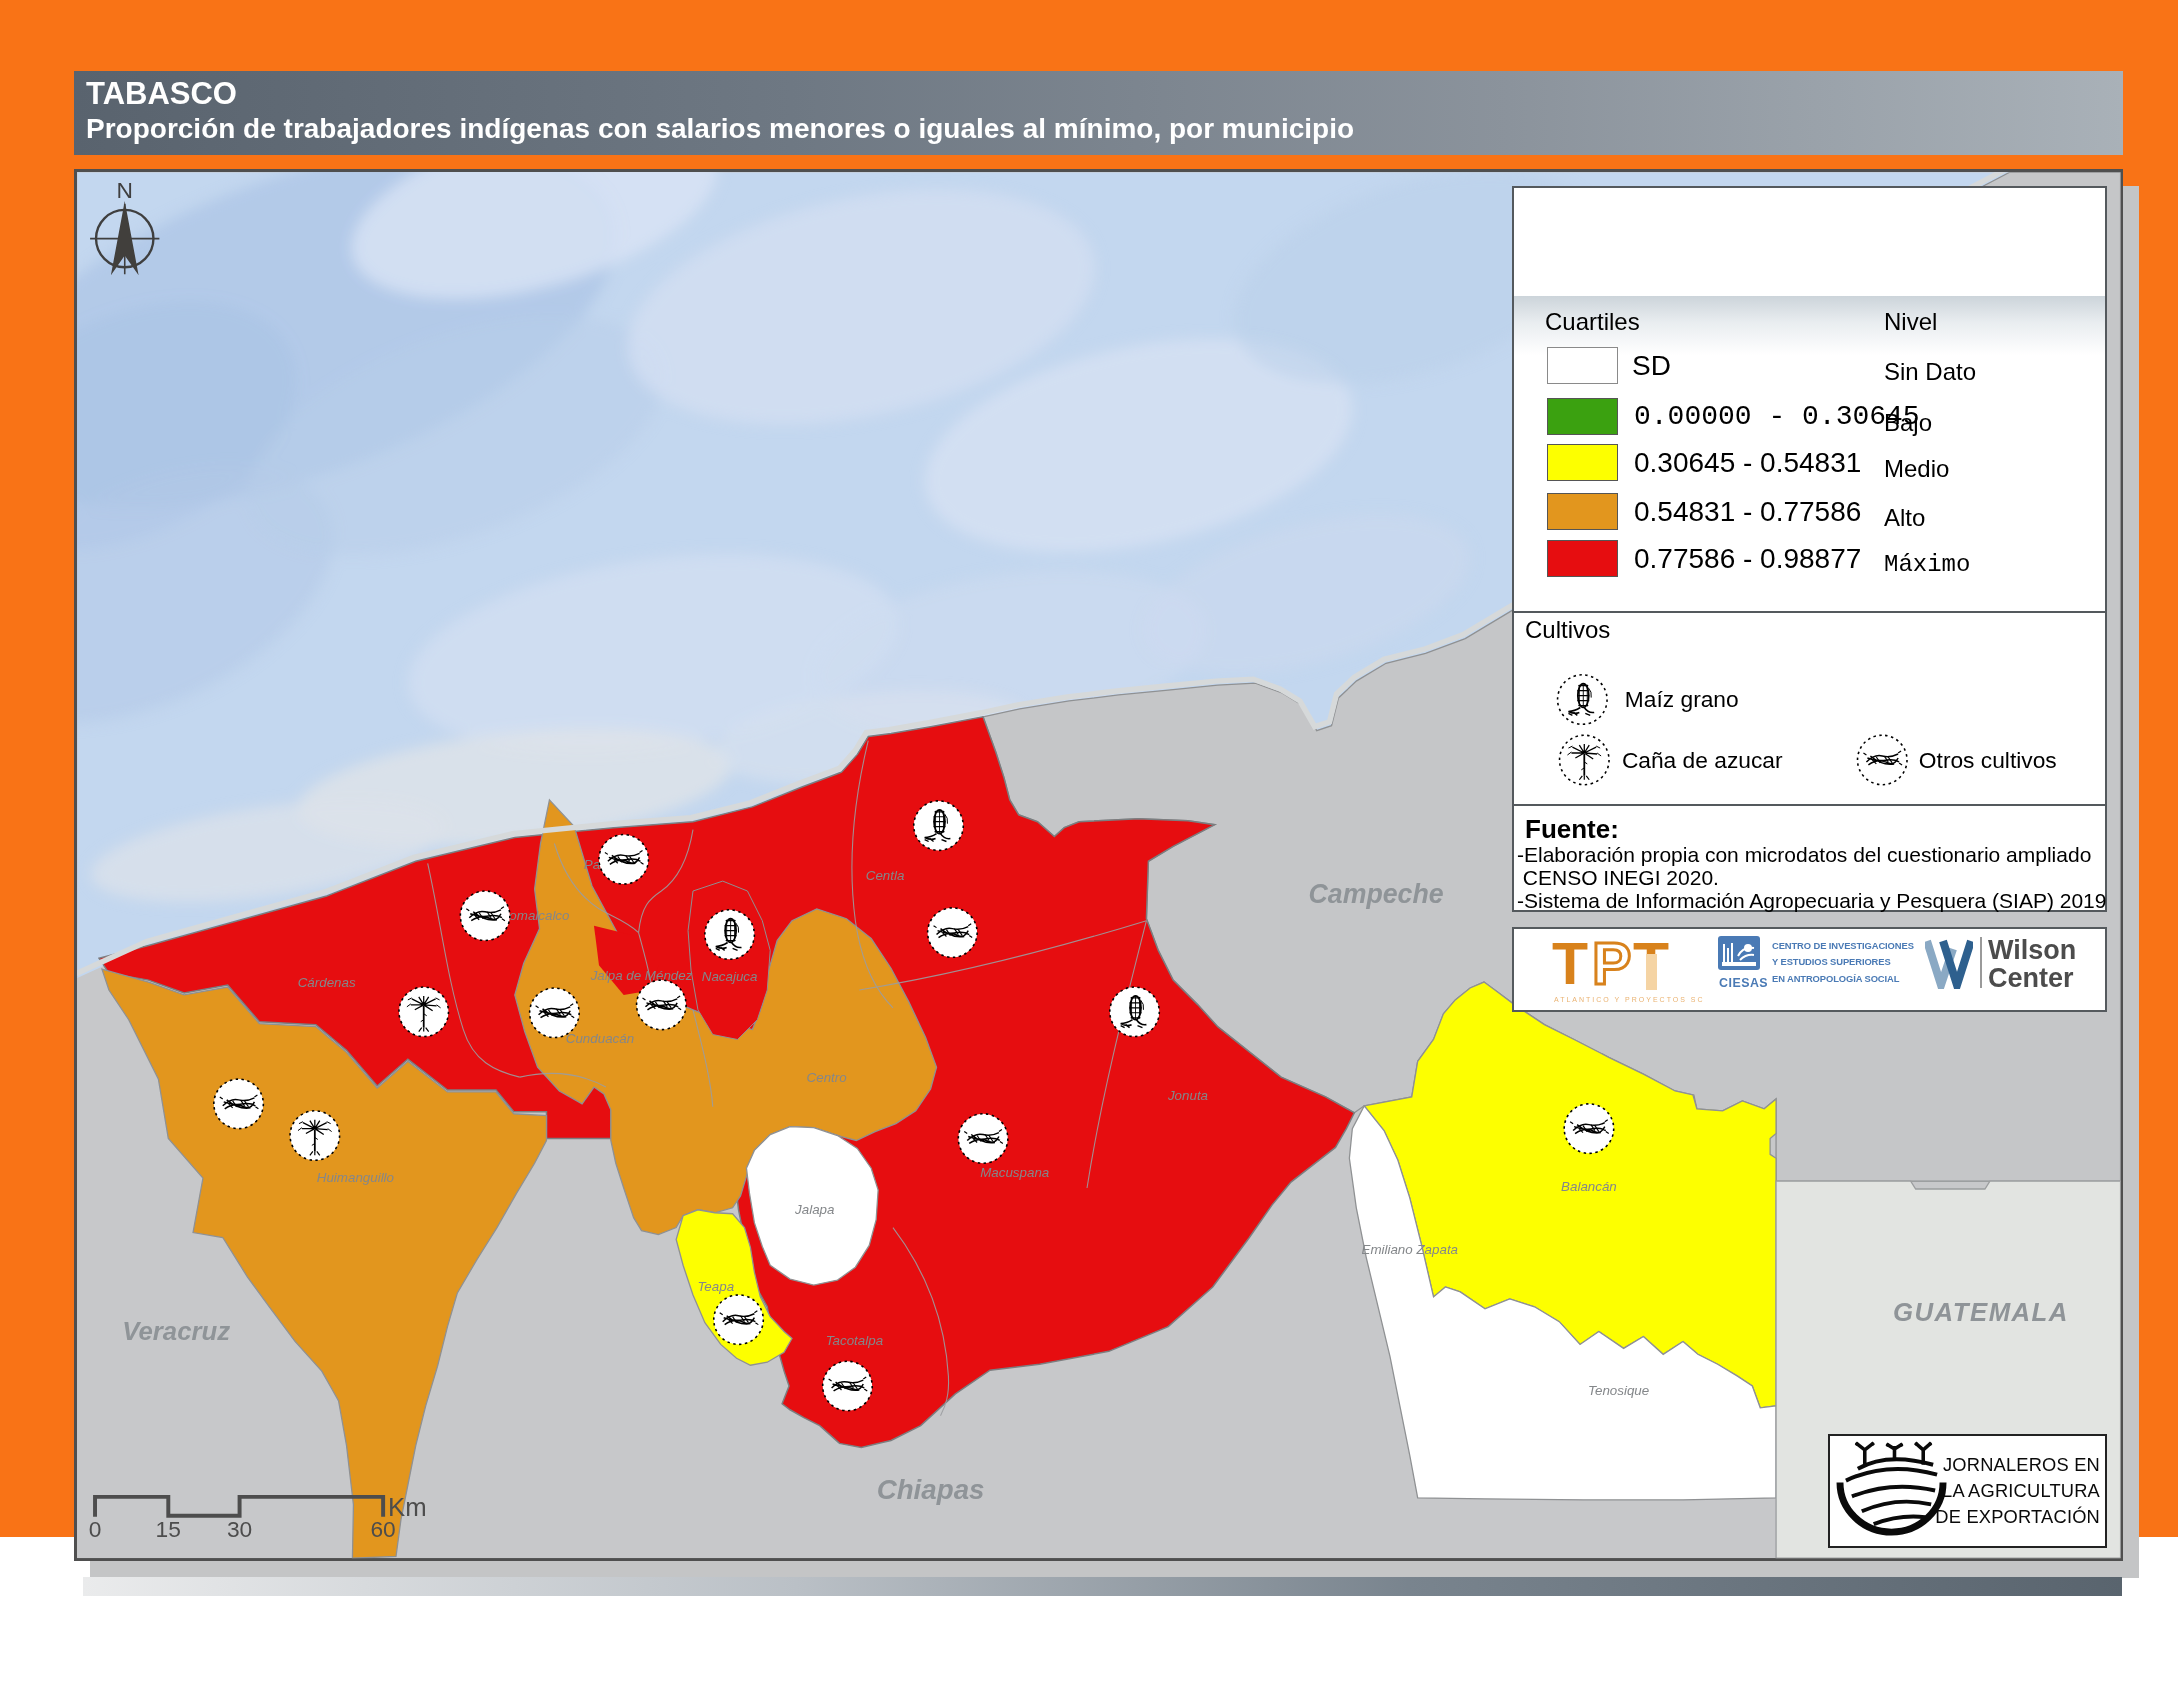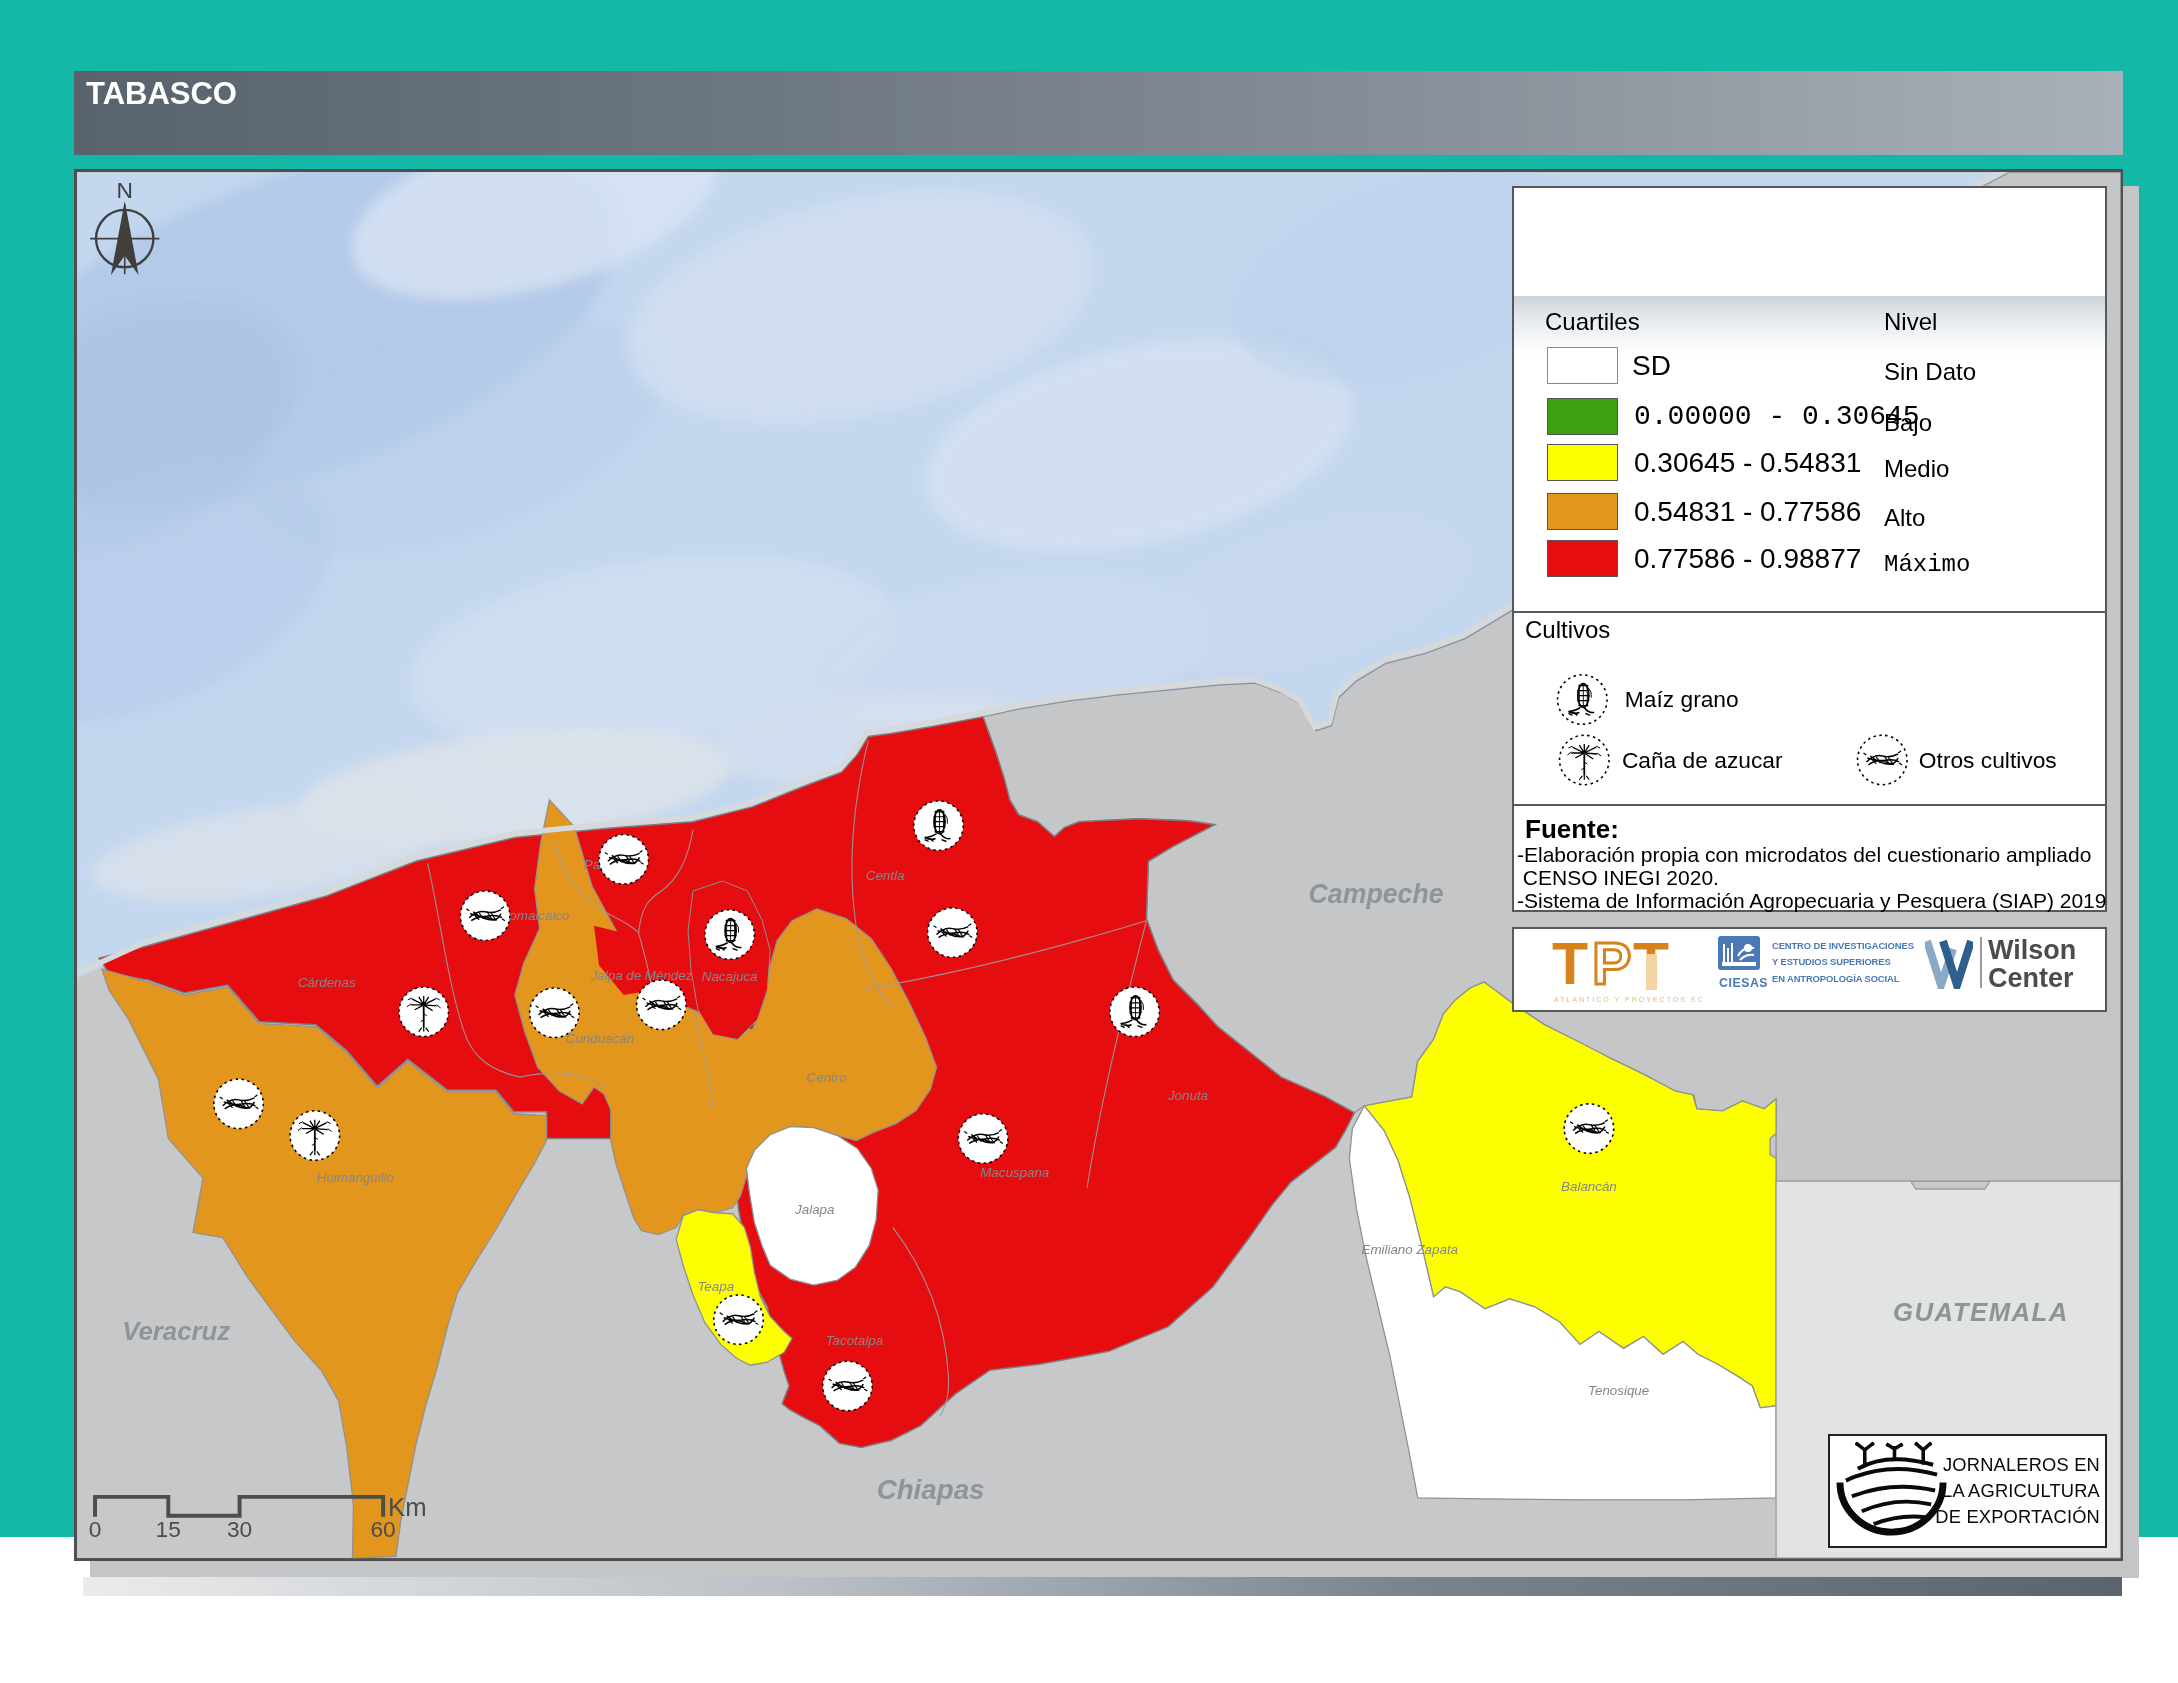--- a/index.html
+++ b/index.html
@@ -1,17 +1,17 @@
 <!DOCTYPE html>
 <html><head>
 <meta charset="utf-8">
 <style>
   html,body{margin:0;padding:0;background:#ffffff;width:2178px;height:1683px;overflow:hidden;}
   *{box-sizing:border-box;font-family:"Liberation Sans",sans-serif;}
-  #page{position:relative;width:2178px;height:1537px;background:#14b8a6;}
+  #page{position:relative;width:2178px;height:1537px;background:#f97316;}
   #titlebar{position:absolute;left:74px;top:71px;width:2049px;height:84px;
     background:linear-gradient(90deg,#59636e 0%,#6e7883 35%,#8b939c 70%,#a9b1b8 100%);
     color:#fff;padding:6px 0 0 12px;}
   #titlebar .t1{font-size:31px;font-weight:bold;line-height:34px;}
   #titlebar .t2{font-size:28px;font-weight:bold;line-height:36px;}
   #mapframe{position:absolute;left:74px;top:169px;width:2049px;height:1392px;
     border:3px solid #4f4f4f;background:#c7c8ca;box-shadow:16px 17px 0 #c4c5c6;}
   #mapsvg{position:absolute;left:0;top:0;}
   #bottomstrip{position:absolute;left:83px;top:1577px;width:2039px;height:19px;
     background:linear-gradient(90deg,#eaebec 0%,#bac0c6 35%,#79848e 65%,#59646e 100%);}
@@ -31,20 +31,21 @@
   .ldiv{position:absolute;left:0;width:100%;height:0;border-top:2px solid #54595d;}
   .fline{position:absolute;font-size:21px;color:#000;white-space:nowrap;}
   #logosbox{left:1512px;top:927px;width:595px;height:85px;}
   #jorbox{left:1828px;top:1434px;width:279px;height:114px;border:2px solid #222;}
 </style>
 </head>
 <body>
 <div id="page">
   <div id="titlebar">
     <div class="t1">TABASCO</div>
+    <div class="t2">Proporción de trabajadores indígenas con salarios menores o iguales al mínimo, por municipio</div>
   </div>
   <div id="mapframe"></div>
   <svg id="mapsvg" width="2178" height="1683" viewBox="0 0 2200 1700">
     <defs>
       <clipPath id="mapclip">
           <rect x="78" y="174" width="2064" height="1400"></rect>
         </clipPath>
       <filter id="softblur" x="-20%" y="-20%" width="140%" height="140%">
           <feGaussianBlur stdDeviation="7"></feGaussianBlur>
         </filter>

